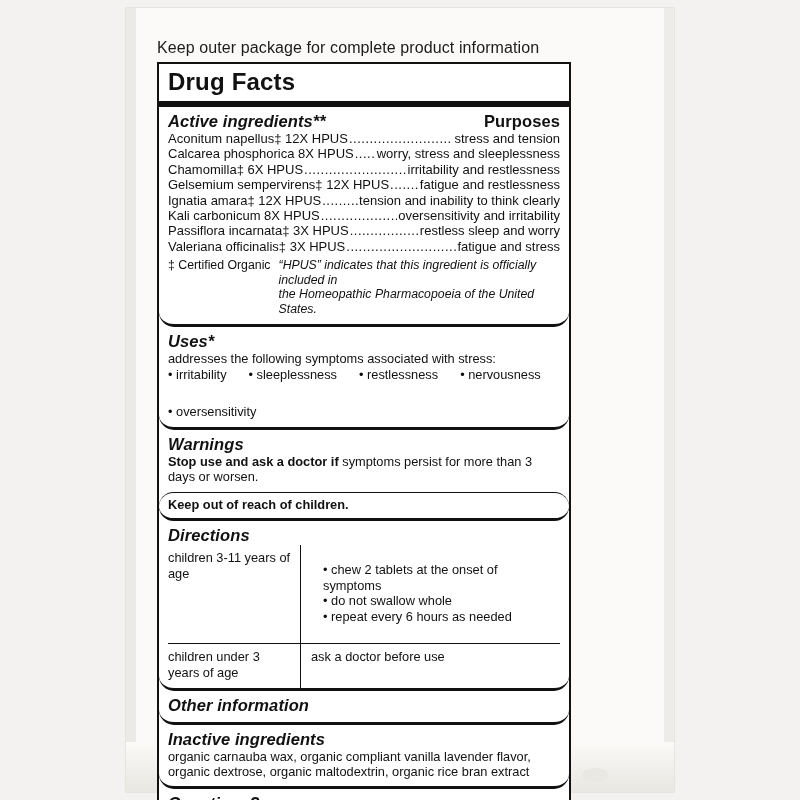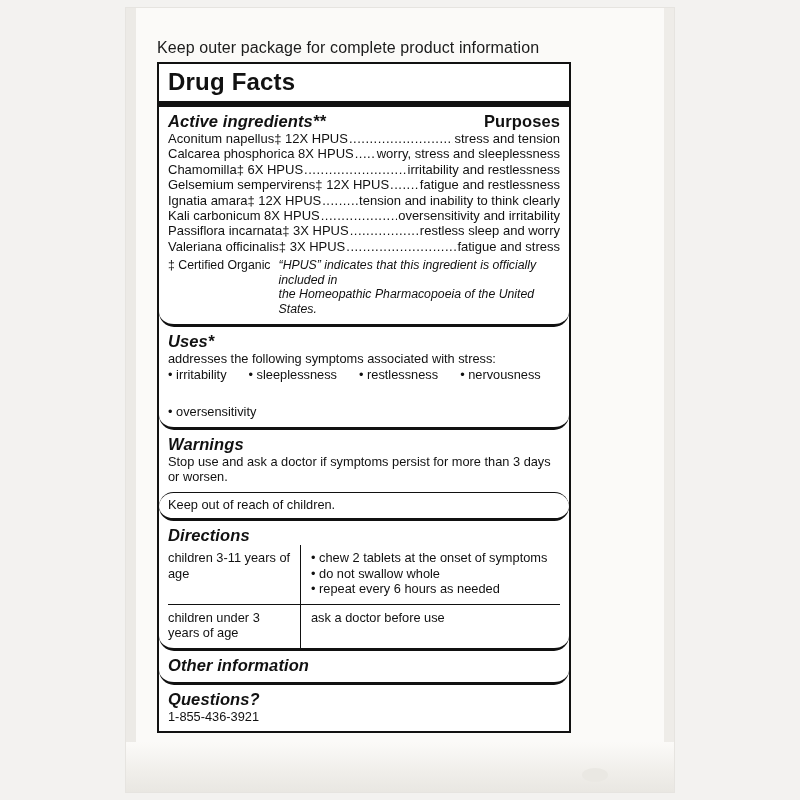--- a/index.html
+++ b/index.html
@@ -151,21 +151,21 @@
   .bullets {
     font-size: 12.8px;
     line-height: 15.4px;
     display: flex;
     gap: 22px;
     flex-wrap: wrap;
     margin-top: 1px;
   }
   .bullets span::before { content: "\2022  "; }
 
-  .bold { font-weight: normal; }
+  .bold { font-weight: bold; }
 
   
   .dir-table {
     display: flex;
     flex-direction: column;
     font-size: 12.8px;
   }
   .dir-row {
     display: flex;
     align-items: stretch;
@@ -176,21 +176,21 @@
     padding: 5px 6px 7px 0;
     line-height: 15.6px;
   }
   .dir-right {
     flex: 1 1 auto;
     border-left: 1px solid #111;
     padding: 5px 6px 7px 10px;
     line-height: 15.6px;
   }
   .dir-right ul {
-    margin: 0;
+    margin: 12px;
     padding: 0;
     list-style: none;
   }
   .dir-right li::before { content: "\2022  "; }
 
   .sec-pad-tight { padding-top: 4px; padding-bottom: 6px; }
 </style>
 </head>
 <body>
 
@@ -305,20 +305,24 @@
             <div>ask a doctor before use</div>
           </div>
         </div>
       </div>
     </div>
 
     <div class="sec rule-med">
       <div class="hdr">Other information</div>
     </div>
 
+    <div class="sec rule-med">
+      <div class="hdr">Inactive ingredients</div>
+      <div class="body-text">organic carnauba wax, organic compliant vanilla lavender flavor, organic dextrose, organic maltodextrin, organic rice bran extract</div>
+    </div>
 
     <div class="sec">
       <div class="hdr">Questions?</div>
       <div class="body-text">1-855-436-3921</div>
     </div>
 
   </div>
 </div>
 
 </body></html>

